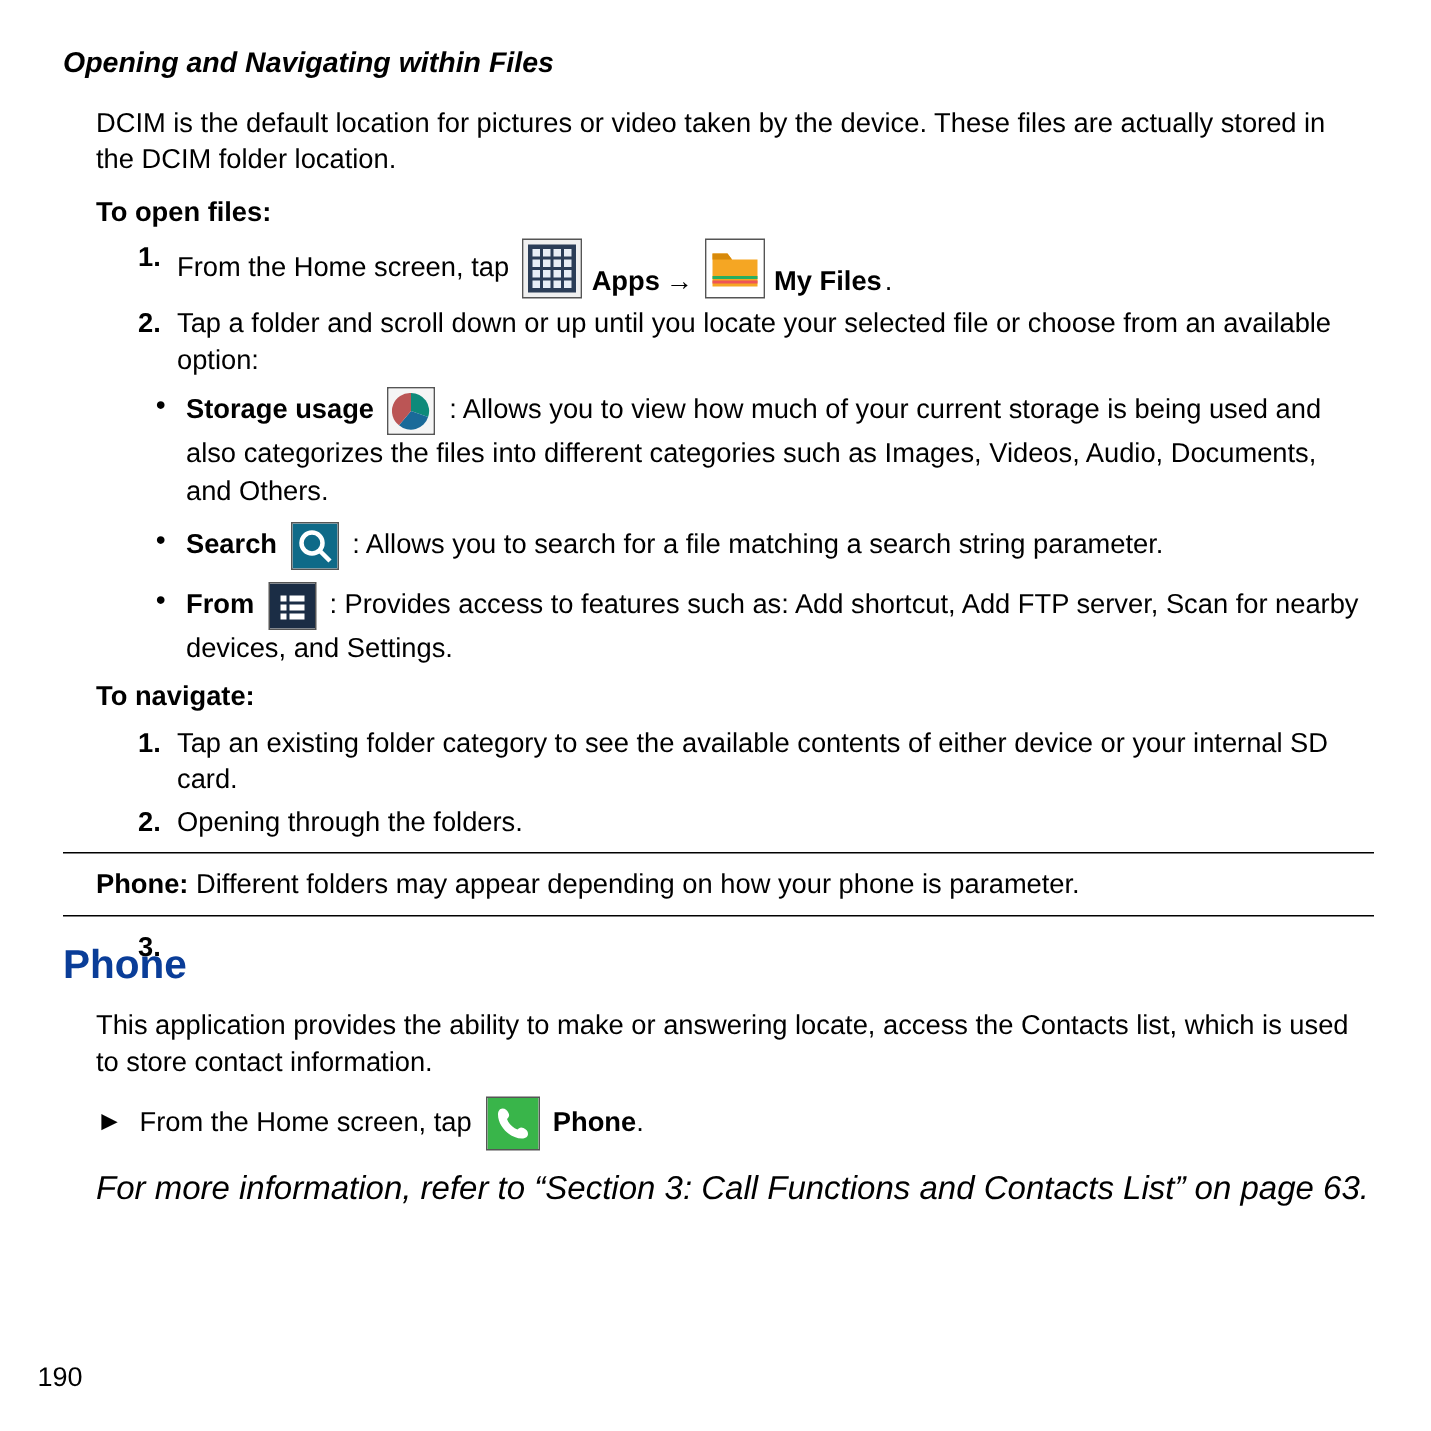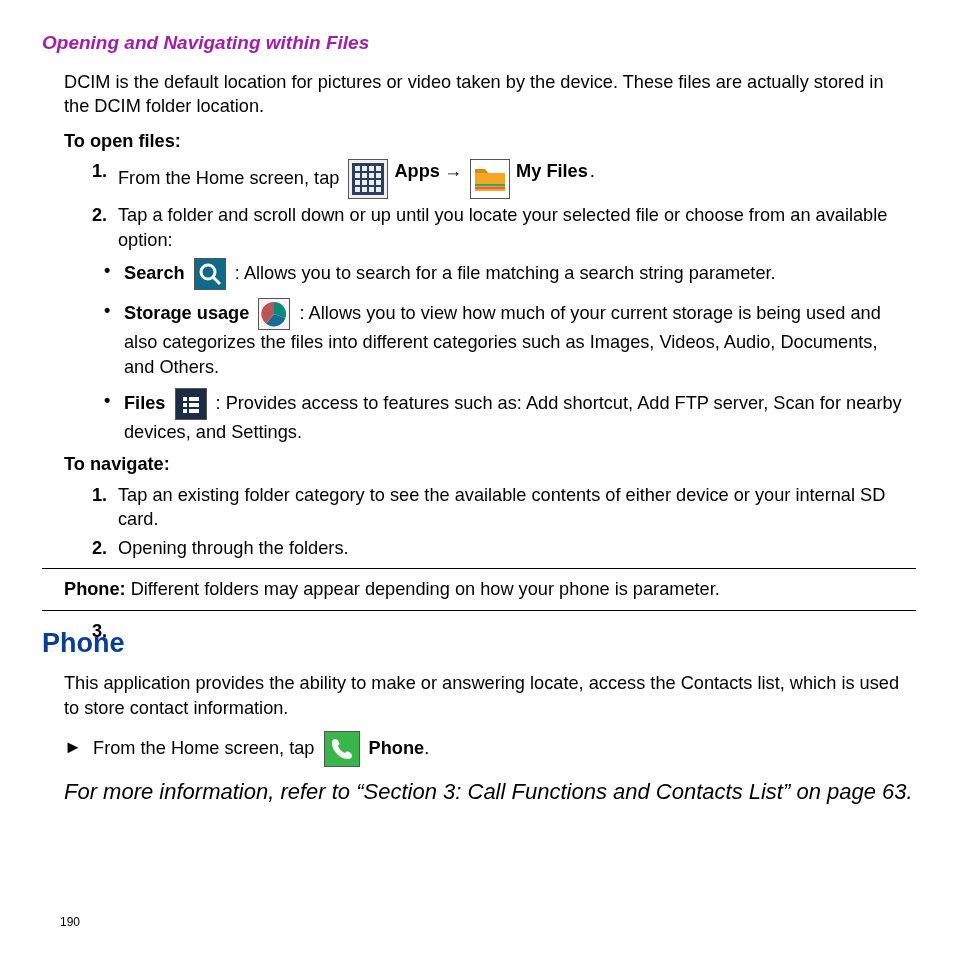--- a/index.html
+++ b/index.html
@@ -1,37 +1,37 @@
 <!DOCTYPE html>
 <html><head>
 <meta charset="utf-8">
 <style>
 html,body{margin:0;padding:0;background:#fff;color:#000;font-family:Helvetica,Arial,sans-serif;font-size:18.2px;line-height:1.35}
 .page{width:954px;min-height:954px;box-sizing:border-box;padding:30px 38px 20px 42px;position:relative}
-.subheading{color:#a21caf;font-style:italic;font-weight:700;font-size:19px;margin:0 0 14px 0;letter-spacing:0}
+.subheading{color:#000000;font-style:italic;font-weight:700;font-size:19px;margin:0 0 14px 0;letter-spacing:0}
 .bodyblock{margin-left:22px;margin-right:6px}
 .plain{margin:0 0 10px 0}
 .bold{font-weight:700}
 .boldhead{font-weight:700;margin:4px 0 6px 0}
 ol.num{list-style:none;padding:0;margin:0 0 6px 28px}
 ol.num>li{position:relative;padding-left:26px;margin:0 0 4px 0}
 ol.num>li>span.marker{position:absolute;left:0;top:0;font-weight:700}
 .subbullets{margin:6px 0 6px 40px}
 .subbullets .bl{position:relative;padding-left:20px;margin:0 0 8px 0}
 .subbullets .bl::before{content:"\2022";position:absolute;left:0;top:0;font-weight:700;font-size:18px}
 .iconwrap{display:inline-block;vertical-align:middle;margin:0 4px;border:1px solid #555}
 .iconwrap svg{display:block}
 .arrow{font-family:Arial,sans-serif;font-weight:400;margin:0 2px}
 .italref{font-style:italic;margin:6px 0 8px 22px;font-size:22px}
 .hr{border:none;border-top:1.5px solid #000;margin:8px 0}
 .noteline{margin:8px 0 8px 22px}
 .h1phone{color:#0a3d98;font-weight:900;font-size:27px;margin:14px 0 10px 0;letter-spacing:0}
-.pn{position:absolute;bottom:24px;left:60px;font-size:12px}
+.pn{position:absolute;bottom:24px;left:25px;font-size:18px}
 .tri{display:inline-block;vertical-align:baseline;margin-right:6px}
-.step-icons{display:inline-flex;align-items:flex-start;gap:2px;vertical-align:middle}
+.step-icons{display:inline-flex;align-items:flex-end;gap:2px;vertical-align:middle}
 </style>
 </head>
 <body>
 
 <div class="page">
 
   <div class="subheading">Opening and Navigating within Files</div>
 
   <div class="bodyblock">
     <p class="plain">DCIM is the default location for pictures or video taken by the device. These files are actually stored in the DCIM folder location.</p>
@@ -83,42 +83,42 @@
         </span>
       </li>
       <li>
         <span class="marker">2.</span>
         <span>Tap a folder and scroll down or up until you locate your selected file or choose from an available option:</span>
       </li>
     </ol>
 
     <div class="subbullets">
       <div class="bl">
-        <span class="bold">Search</span>
-        <span class="iconwrap">
-          <svg width="30" height="30" viewBox="0 0 30 30">
-            <rect x="0" y="0" width="30" height="30" fill="#0f6a88"></rect>
-            <circle cx="13" cy="13" r="7" fill="none" stroke="#fff" stroke-width="3"></circle>
-            <line x1="18" y1="18" x2="25" y2="25" stroke="#fff" stroke-width="3"></line>
-          </svg>
-        </span><span> : Allows you to search for a file matching a search string parameter.</span>
-      </div>
-      <div class="bl">
         <span class="bold">Storage usage</span>
         <span class="iconwrap">
           <svg width="30" height="30" viewBox="0 0 30 30">
             <rect x="0" y="0" width="30" height="30" fill="#f5f5f5"></rect>
             <path d="M15 3 A12 12 0 0 1 26.4 19 L15 15 Z" fill="#0e8a7a"></path>
             <path d="M26.4 19 A12 12 0 0 1 7 24.5 L15 15 Z" fill="#1a6a99"></path>
             <path d="M7 24.5 A12 12 0 0 1 15 3 L15 15 Z" fill="#b55"></path>
           </svg>
         </span><span> : Allows you to view how much of your current storage is being used and also categorizes the files into different categories such as Images, Videos, Audio, Documents, and Others.</span>
       </div>
       <div class="bl">
-        <span class="bold">Files</span>
+        <span class="bold">Search</span>
+        <span class="iconwrap">
+          <svg width="30" height="30" viewBox="0 0 30 30">
+            <rect x="0" y="0" width="30" height="30" fill="#0f6a88"></rect>
+            <circle cx="13" cy="13" r="7" fill="none" stroke="#fff" stroke-width="3"></circle>
+            <line x1="18" y1="18" x2="25" y2="25" stroke="#fff" stroke-width="3"></line>
+          </svg>
+        </span><span> : Allows you to search for a file matching a search string parameter.</span>
+      </div>
+      <div class="bl">
+        <span class="bold">From</span>
         <span class="iconwrap">
           <svg width="30" height="30" viewBox="0 0 30 30">
             <rect x="0" y="0" width="30" height="30" fill="#1b2d45"></rect>
             <g fill="#fff">
               <rect x="7" y="8" width="4" height="4"></rect>
                 <rect x="13" y="8" width="10" height="4"></rect>
               <rect x="7" y="14" width="4" height="4"></rect>
                 <rect x="13" y="14" width="10" height="4"></rect>
               <rect x="7" y="20" width="4" height="4"></rect>
                 <rect x="13" y="20" width="10" height="4"></rect>

